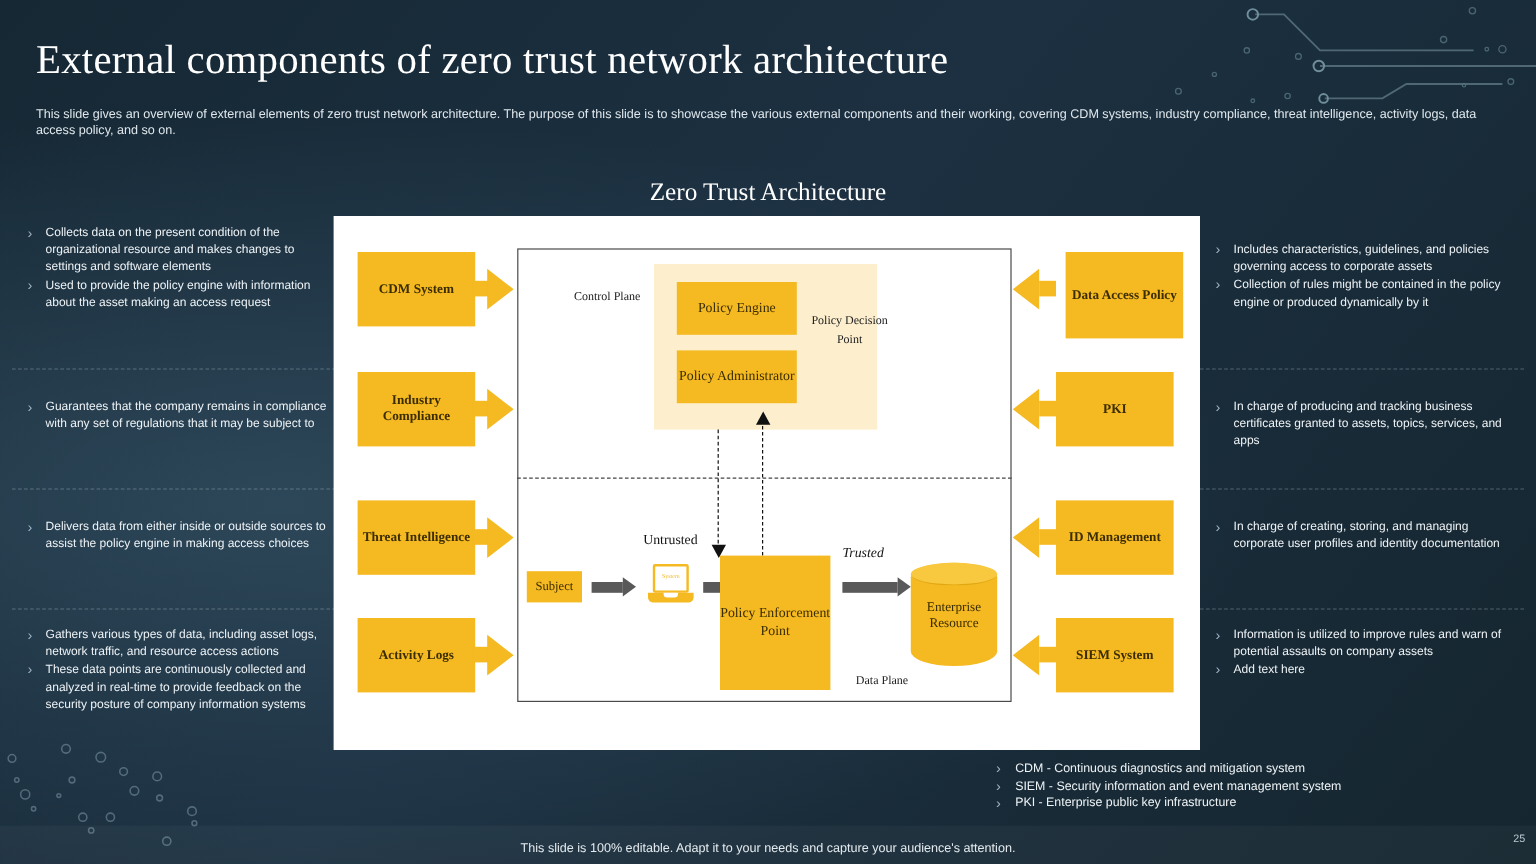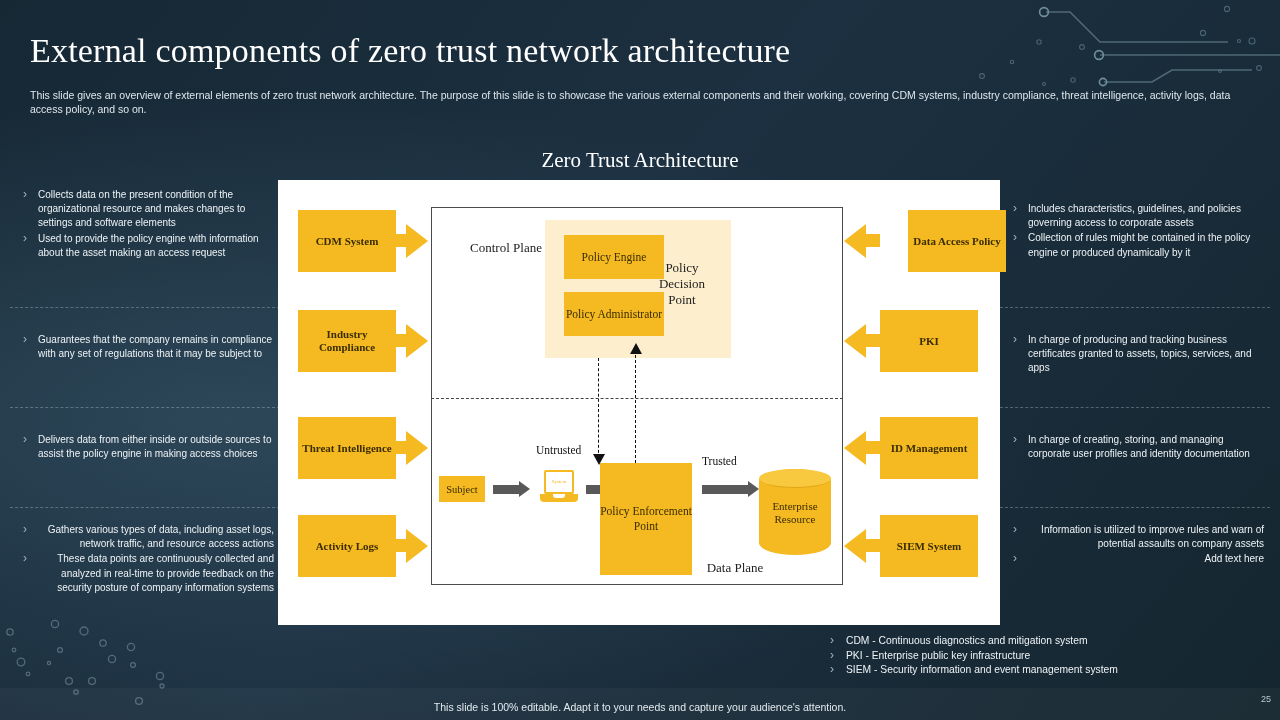--- a/index.html
+++ b/index.html
@@ -45,21 +45,21 @@
 
   
   .side { position: absolute; top: 180px; width: 270px; height: 445px; }
   .side.left  { left: 10px; }
   .side.right { left: 1000px; }
   .cell {
     position: relative;
     padding: 8px 6px 8px 4px;
     border-bottom: 1px dashed rgba(190,210,222,.35);
   }
-  .cell:last-child { border-bottom: none; text-align: right; }
+  .cell:last-child { border-bottom: none; }
   ul.bl { list-style: none; }
   ul.bl li {
     position: relative;
     padding-left: 24px;
     font-size: 10px;
     line-height: 14.2px;
     color: #eef3f6;
     margin-bottom: 1px;
   }
   ul.bl li::before {
@@ -103,21 +103,21 @@
     position: absolute;
     border: 1px solid #4a4a4a;
   }
   .plane-split {
     position: absolute;
     border-top: 1px dashed #444;
   }
   .plane-label {
     position: absolute;
     font-family: "Liberation Serif", serif;
-    font-size: 13px; color: #222; text-align: center;
+    font-size: 10px; color: #222; text-align: center;
     line-height: 16px;
   }
   .pdp {
     position: absolute;
     background: #FDEFCD;
   }
   .pdp-inner {
     position: absolute;
     background: #F5B921;
     color: #3a2d00;
@@ -333,21 +333,21 @@
       </div>
     <div class="arrow-stem" style="left:116px;top:261px;"></div>
     <div class="arrow-r" style="left:128px;top:251px;"></div>
 
     <div class="ybox" style="left:20px;top:335px;width:98px;height:62px;">
         <span>Activity Logs</span>
       </div>
     <div class="arrow-stem" style="left:116px;top:359px;"></div>
     <div class="arrow-r" style="left:128px;top:349px;"></div>
 
-    <div class="ybox" style="left:630px;top:30px;width:98px;height:62px;">
+    <div class="ybox" style="left:610px;top:30px;width:98px;height:72px;">
         <span>Data Access Policy</span>
       </div>
     <div class="arrow-stem" style="left:588px;top:54px;"></div>
     <div class="arrow-l" style="left:566px;top:44px;"></div>
 
     <div class="ybox" style="left:602px;top:130px;width:98px;height:62px;">
         <span>PKI</span>
       </div>
     <div class="arrow-stem" style="left:588px;top:154px;"></div>
     <div class="arrow-l" style="left:566px;top:144px;"></div>
@@ -369,21 +369,21 @@
 
     <div class="plane-label" style="left:183px;top:60px;width:90px;">Control Plane</div>
 
     <div class="pdp" style="left:267px;top:40px;width:186px;height:138px;"></div>
     <div class="pdp-inner" style="left:286px;top:55px;width:100px;height:44px;">
         <span>Policy Engine</span>
       </div>
     <div class="pdp-inner" style="left:286px;top:112px;width:100px;height:44px;">
         <span>Policy Administrator</span>
       </div>
-    <div class="plane-label" style="left:366px;top:80px;width:76px;">Policy Decision Point</div>
+    <div class="plane-label" style="left:392px;top:80px;width:76px;">Policy Decision Point</div>
 
     <div class="dash-v" style="left:320px;top:178px;height:100px;"></div>
     <svg style="position:absolute;left:314px;top:272px;width:14px;height:14px;">
         <polygon points="7,13 1,2 13,2" fill="#111"></polygon>
       </svg>
 
     <div class="dash-v" style="left:357px;top:170px;height:118px;"></div>
     <svg style="position:absolute;left:351px;top:162px;width:14px;height:14px;">
         <polygon points="7,1 1,12 13,12" fill="#111"></polygon>
       </svg>
@@ -406,31 +406,31 @@
 
     <div class="flow-arrow" style="left:308px;top:305px;width:28px;"></div>
     <div class="flow-head" style="left:336px;top:301px;"></div>
 
     <div class="ybox" style="left:322px;top:283px;width:92px;height:112px;font-weight:normal;font-size:11.5px;line-height:15px;">
         <span>Policy Enforcement Point</span>
       </div>
 
     <div class="flow-arrow" style="left:424px;top:305px;width:46px;"></div>
     <div class="flow-head" style="left:470px;top:301px;"></div>
-    <div class="small-lbl" style="left:424px;top:275px;">Trusted</div>
+    <div class="small-lbl" style="left:424px;top:275px;font-style:italic;">Trusted</div>
 
     <div class="db" style="left:481px;top:289px;width:72px;height:86px;">
       <span>Enterprise Resource</span>
     </div>
 
     <div class="plane-label" style="left:412px;top:380px;width:90px;">Data Plane</div>
   </div>
 
   <ul class="abbr">
     <li>CDM - Continuous diagnostics and mitigation system</li>
+    <li>SIEM - Security information and event management system</li>
     <li>PKI - Enterprise public key infrastructure</li>
-    <li>SIEM - Security information and event management system</li>
   </ul>
 
   <div class="footer-bar"></div>
   <div class="footer-text">This slide is 100% editable. Adapt it to your needs and capture your audience's attention.</div>
   <div class="page-num">25</div>
 </div>
 
 </body></html>

